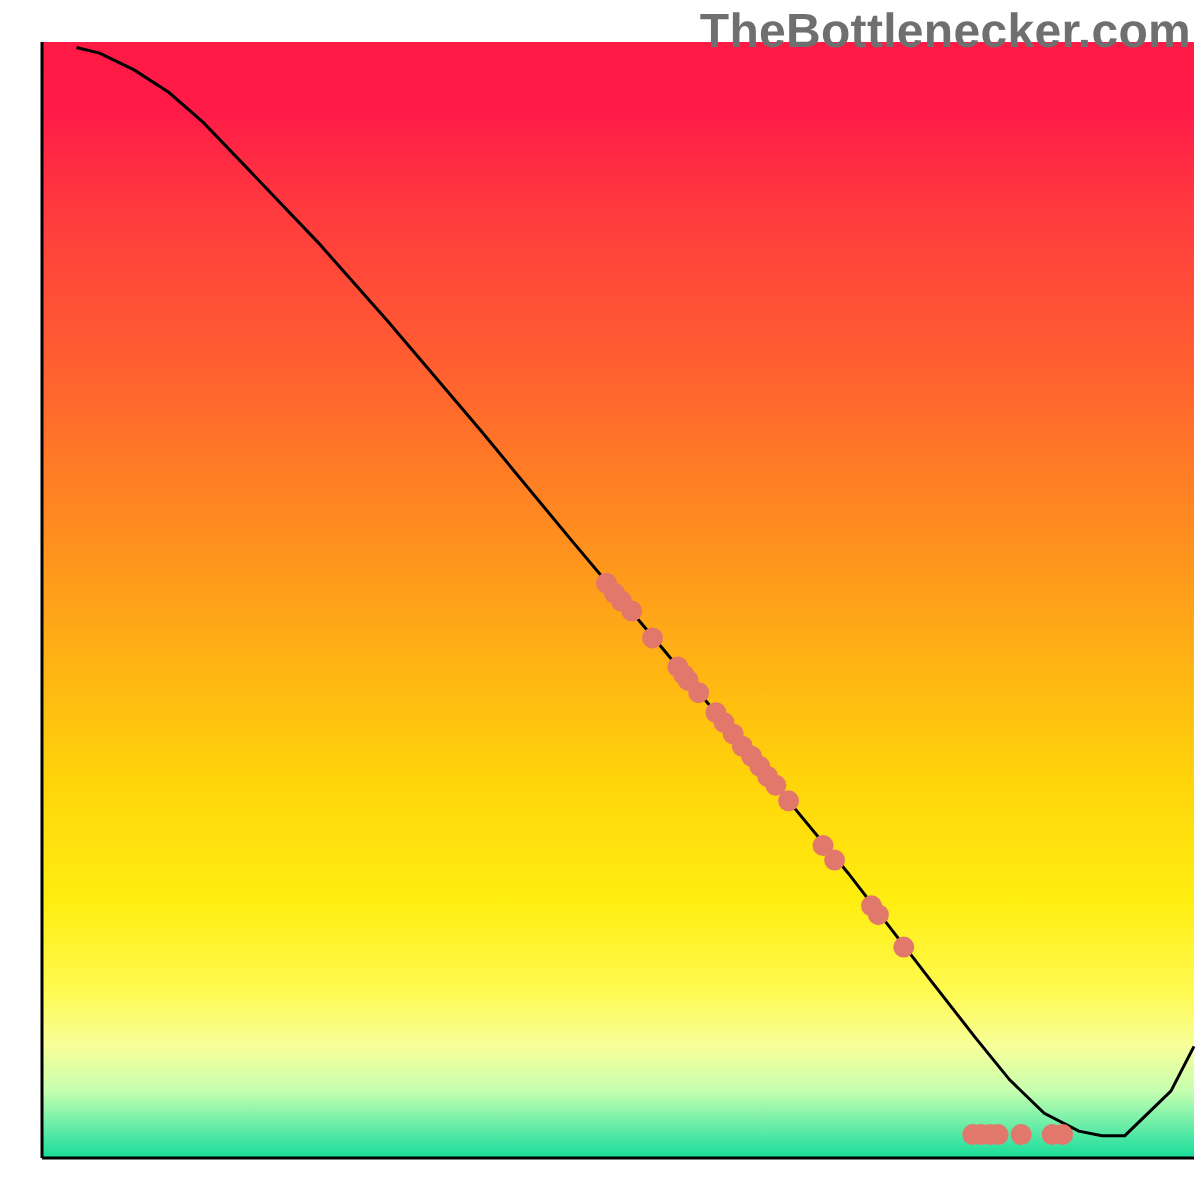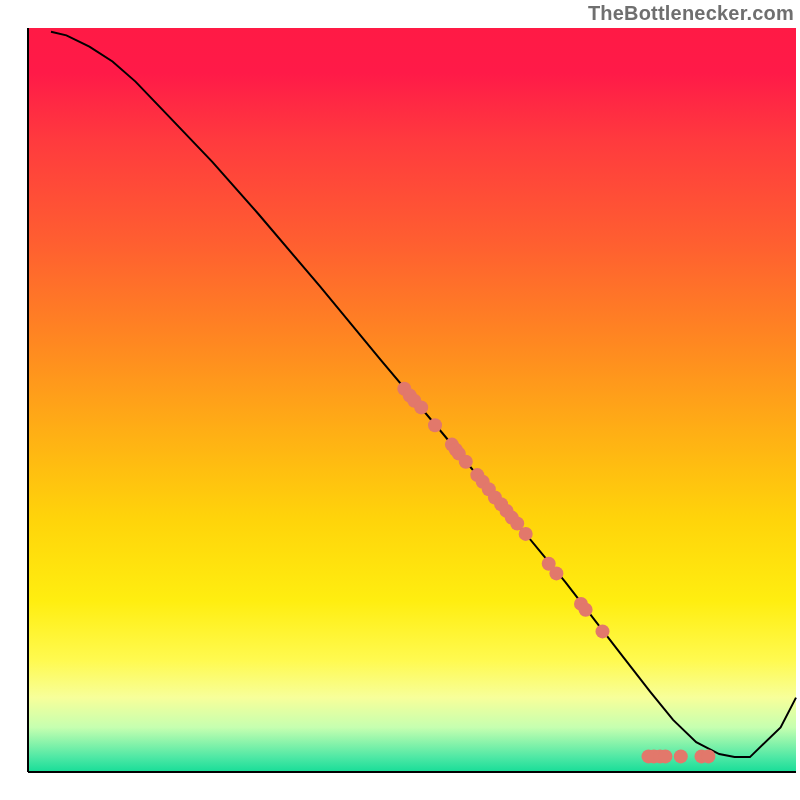--- a/index.html
+++ b/index.html
@@ -15,21 +15,21 @@
     width: 800px;
     height: 800px;
   }
   svg {
     display: block;
   }
   .watermark {
     position: absolute;
     top: 2px;
     right: 6px;
-    font-size: 20px;
+    font-size: 32px;
     font-weight: 600;
     color: #6f6f6f;
     letter-spacing: 0.2px;
     user-select: none;
   }
 </style>
 </head>
 <body>
 
 <div class="chart-container">

